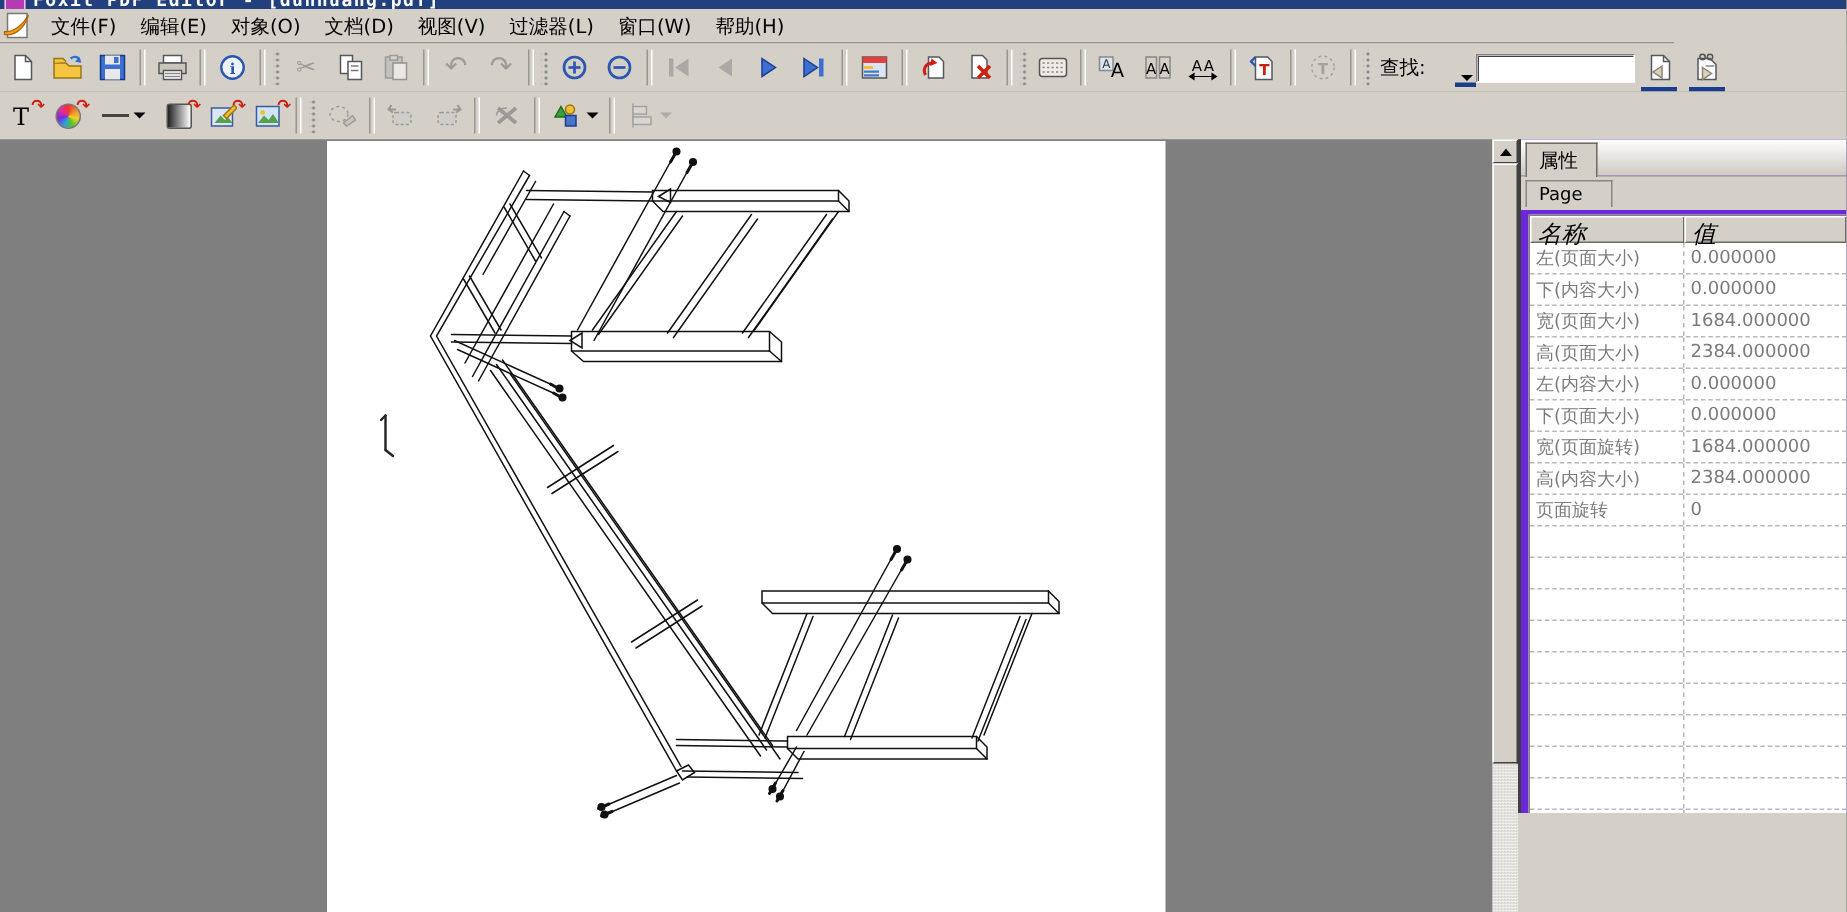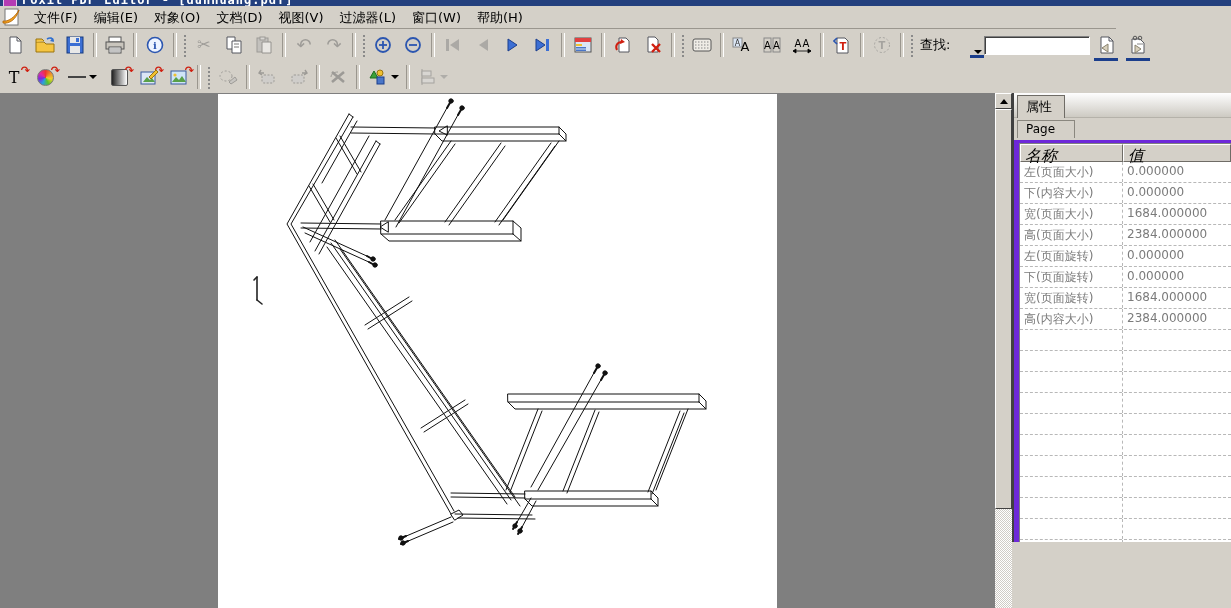--- a/index.html
+++ b/index.html
@@ -522,34 +522,38 @@
             </div>
             <div class="trow">
               <span class="tc n">宽(页面大小)</span>
               <span class="tc v">1684.000000</span>
             </div>
             <div class="trow">
               <span class="tc n">高(页面大小)</span>
               <span class="tc v">2384.000000</span>
             </div>
             <div class="trow">
-              <span class="tc n">左(页面旋转)</span>
+              <span class="tc n">左(内容大小)</span>
               <span class="tc v">0.000000</span>
             </div>
             <div class="trow">
-              <span class="tc n">下(页面旋转)</span>
+              <span class="tc n">下(页面大小)</span>
               <span class="tc v">0.000000</span>
             </div>
             <div class="trow">
               <span class="tc n">宽(页面旋转)</span>
               <span class="tc v">1684.000000</span>
             </div>
             <div class="trow">
               <span class="tc n">高(内容大小)</span>
               <span class="tc v">2384.000000</span>
+            </div>
+            <div class="trow">
+              <span class="tc n">页面旋转</span>
+              <span class="tc v">0</span>
             </div>
             <div class="trow">
               <span class="tc n"></span>
               <span class="tc v"></span>
             </div>
             <div class="trow">
               <span class="tc n"></span>
               <span class="tc v"></span>
             </div>
             <div class="trow">

